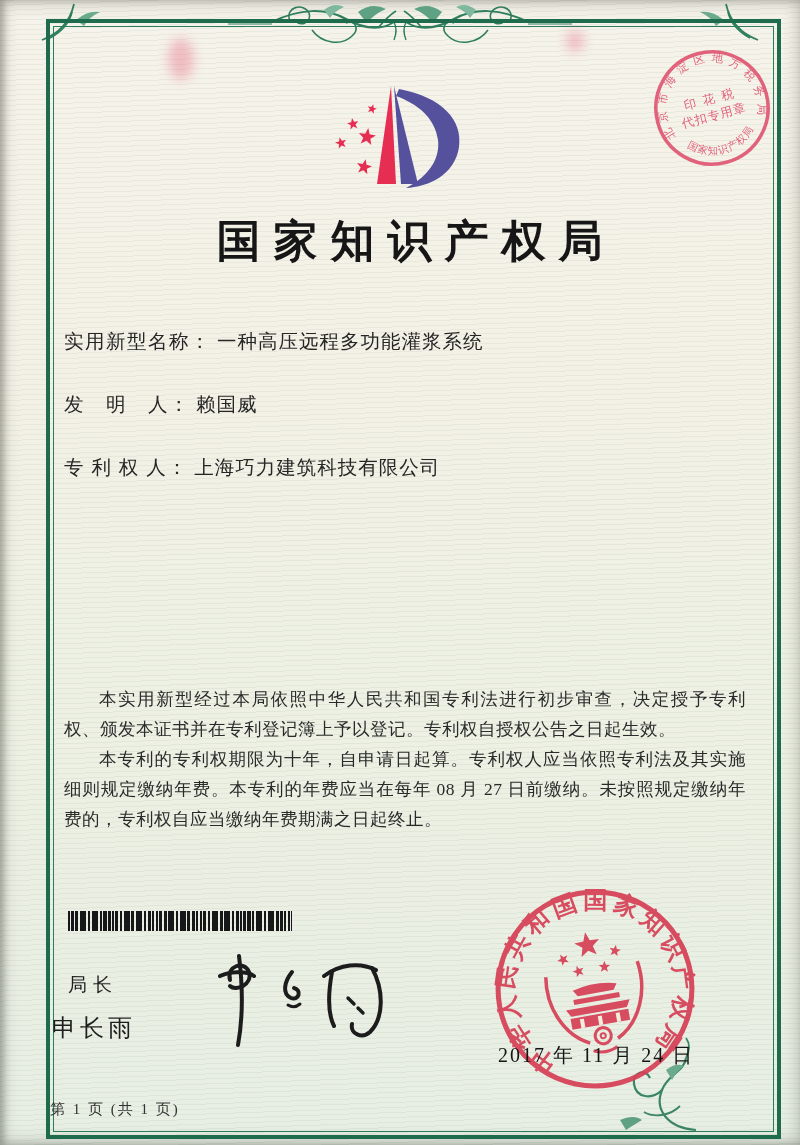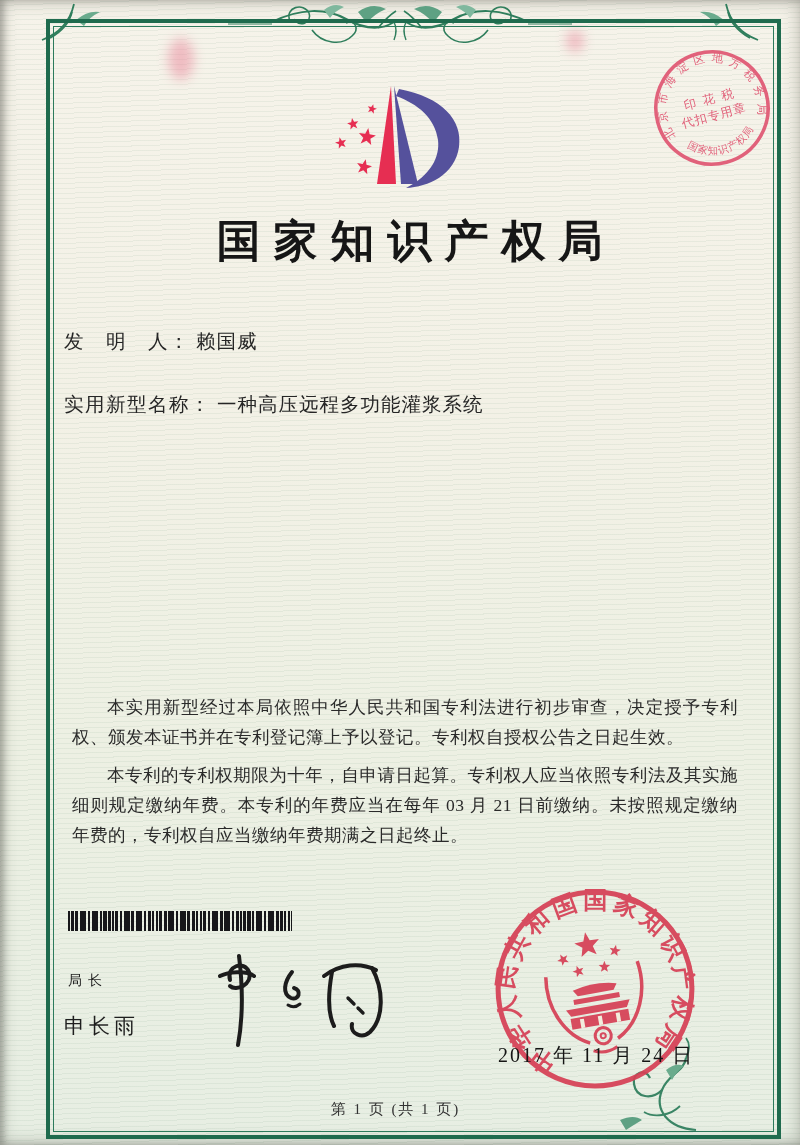--- a/index.html
+++ b/index.html
@@ -48,44 +48,44 @@
     letter-spacing:13px;text-indent:13px;
   }
   
   .fields{position:absolute;left:64px;top:328px;width:690px;}
   .field-row{height:26px;margin-bottom:37px;font-size:19.5px;color:#262626;white-space:nowrap;}
   .field-row .lbl{letter-spacing:1.5px;}
   .field-row .val{margin-left:6px;letter-spacing:1px;}
   
   .paras{position:absolute;left:64px;top:684px;width:682px;}
   .paras p{
-    margin:8px;padding:0;font-size:17.5px;line-height:1.72;color:#2a2a2a;
+    margin:0;padding:0;font-size:17.5px;line-height:1.72;color:#2a2a2a;
     text-indent:2em;text-align:justify;letter-spacing:.5px;
   }
   
   .barcode{
     position:absolute;left:68px;top:911px;width:224px;height:20px;
     background:
       repeating-linear-gradient(90deg,#17171a 0 2px,rgba(0,0,0,0) 2px 4px),
       repeating-linear-gradient(90deg,#17171a 0 1px,rgba(0,0,0,0) 1px 7px),
       repeating-linear-gradient(90deg,rgba(0,0,0,0) 0 3px,#17171a 3px 6px,rgba(0,0,0,0) 6px 11px);
   }
-  .issuer-title{position:absolute;left:68px;top:972px;font-size:14px;color:#1e1e1e;letter-spacing:6px;}
-  .issuer-name{position:absolute;left:64px;top:1012px;font-size:21px;color:#1e1e1e;letter-spacing:4px;}
+  .issuer-title{position:absolute;left:68px;top:972px;font-size:19px;color:#1e1e1e;letter-spacing:6px;}
+  .issuer-name{position:absolute;left:52px;top:1012px;font-size:24px;color:#1e1e1e;letter-spacing:4px;}
   .signature{position:absolute;left:192px;top:942px;width:220px;height:115px;z-index:4;}
   .office-seal{
     position:absolute;left:486px;top:880px;width:218px;height:218px;
     transform:rotate(-10deg);opacity:.93;z-index:3;
   }
   .issue-date{
     position:absolute;left:498px;top:1042px;font-size:20px;color:#141414;
     letter-spacing:2px;z-index:5;white-space:nowrap;
   }
   .footer{
-    position:absolute;left:32px;top:1100px;width:727px;text-align:center;
+    position:absolute;left:50px;top:1100px;width:727px;text-align:left;
     font-size:15px;color:#333;letter-spacing:2px;
   }
   .seal-text{font-family:"Liberation Serif","DejaVu Serif",serif;}
 </style>
 </head>
 <body>
 
 <div class="page">
 
   <svg id="orn-top" class="orn" viewBox="0 0 344 56">
@@ -165,30 +165,33 @@
       <textPath href="#tsBot" startOffset="50%" text-anchor="middle" textLength="78" lengthAdjust="spacing">国家知识产权局</textPath>
     </text>
     <text class="seal-text" x="65" y="60" text-anchor="middle" font-size="12.5" fill="#e05672" letter-spacing="2">印 花 税</text>
     <text class="seal-text" x="65" y="77" text-anchor="middle" font-size="12.5" fill="#e05672" letter-spacing="1">代扣专用章</text>
   </svg>
 
   <div class="title">国家知识产权局</div>
 
   <div class="fields">
     <div class="field-row">
+      <span class="lbl">实用新型名称：</span><span class="val">一种高压远程多功能灌浆系统</span>
+    </div>
+    <div class="field-row">
       <span class="lbl">发　明　人：</span><span class="val">赖国威</span>
     </div>
     <div class="field-row">
-      <span class="lbl">实用新型名称：</span><span class="val">一种高压远程多功能灌浆系统</span>
+      <span class="lbl">专 利 权 人：</span><span class="val">上海巧力建筑科技有限公司</span>
     </div>
   </div>
 
   <div class="paras">
     <p>本实用新型经过本局依照中华人民共和国专利法进行初步审查，决定授予专利权、颁发本证书并在专利登记簿上予以登记。专利权自授权公告之日起生效。</p>
-    <p>本专利的专利权期限为十年，自申请日起算。专利权人应当依照专利法及其实施细则规定缴纳年费。本专利的年费应当在每年 03 月 21 日前缴纳。未按照规定缴纳年费的，专利权自应当缴纳年费期满之日起终止。</p>
+    <p>本专利的专利权期限为十年，自申请日起算。专利权人应当依照专利法及其实施细则规定缴纳年费。本专利的年费应当在每年 08 月 27 日前缴纳。未按照规定缴纳年费的，专利权自应当缴纳年费期满之日起终止。</p>
   </div>
 
   <div class="barcode"></div>
 
   <div class="issuer-title">局长</div>
   <div class="issuer-name">申长雨</div>
 
   <svg class="signature" viewBox="0 0 220 115">
     <g stroke="#1c1c1c" stroke-width="4" fill="none" stroke-linecap="round" stroke-linejoin="round">
       <path d="M 38,38 C 34,24 52,18 57,30 C 61,42 44,50 38,44"></path>

